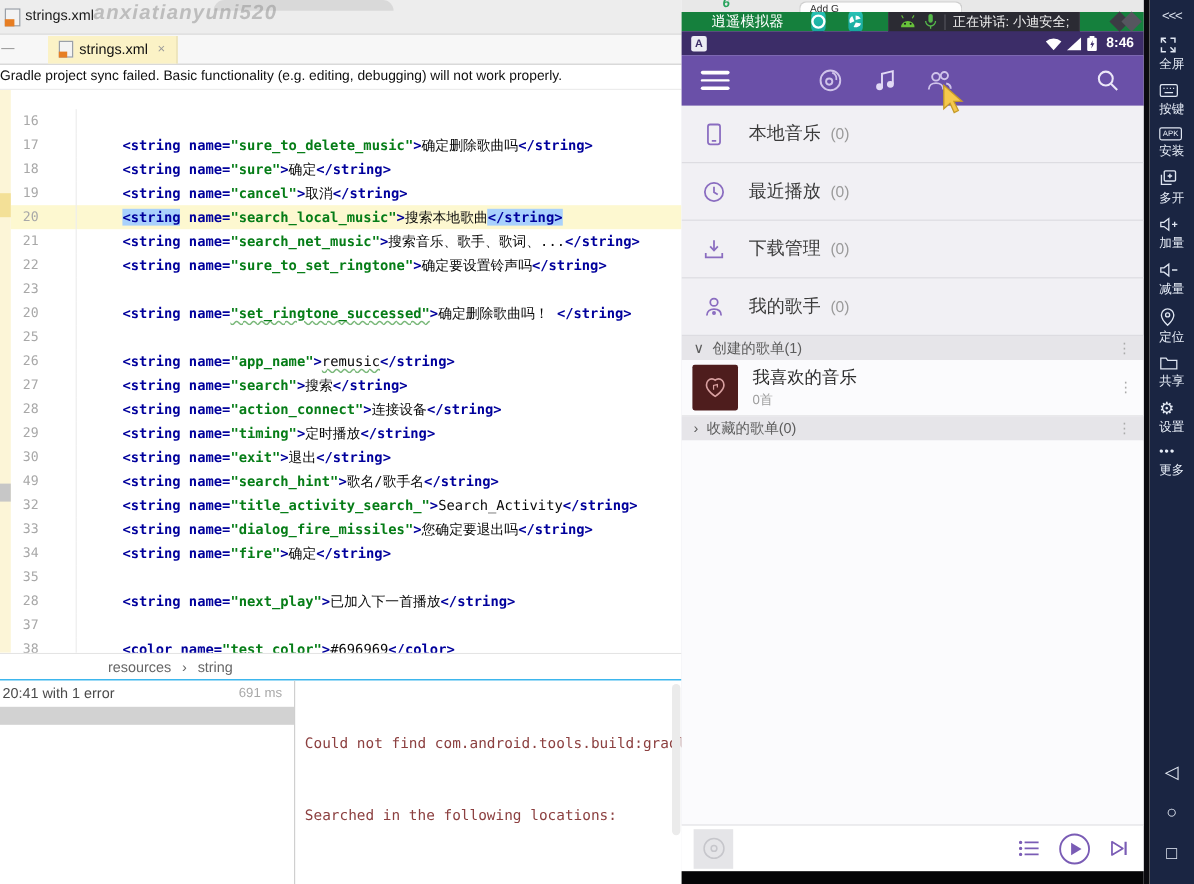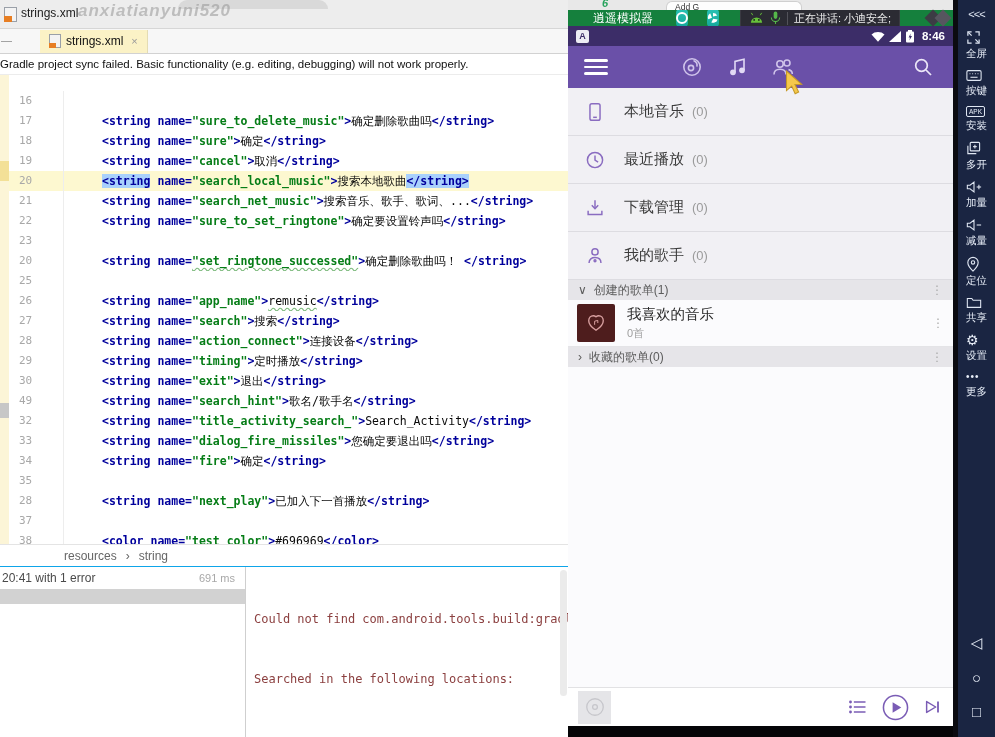--- a/index.html
+++ b/index.html
@@ -28,21 +28,21 @@
   .lines{margin-left:9px;padding-top:16px;}
   .cl{display:flex;height:20px;line-height:20px;white-space:pre;}
   .cl .ln{flex:0 0 44px;padding-left:10px;color:#a8a8a8;font-size:11px;}
   .cl .cd{border-left:1px solid #ededed;padding-left:38px;flex:1;overflow:hidden;}
   .cl.hl{background:#fdf8d0;}
   .t{color:#00009c;font-weight:bold;}
   .v{color:#067d17;font-weight:bold;}
   .x2{color:#090909;}
   .sel{background:#a9d1fc;}
   .typo{text-decoration:underline wavy #7ab87a;}
-  .breadcrumb{height:21px;border-top:1px solid #e4e4e4;display:flex;align-items:center;gap:9px;padding-left:64px;font-size:12px;color:#666;background:#fff;}
+  .breadcrumb{height:21px;border-top:1px solid #e4e4e4;display:flex;align-items:center;gap:9px;padding-left:90px;font-size:12px;color:#666;background:#fff;}
   .bottom{height:170px;border-top:1px solid #0ea5e9;display:flex;flex-direction:row;background:#fff;}
   .bband{height:14px;background:#f1f1f1;border-bottom:1px solid #e2e2e2;}
   .panes{flex:1;display:flex;overflow:hidden;}
   .lpane{width:245px;flex:0 0 245px;border-right:1px solid #cfcfcf;display:flex;flex-direction:column;}
   .statrow{height:22px;display:flex;align-items:center;padding:0 10px 0 2px;font-size:12px;color:#4a4a4a;}
   .statrow .dur{margin-left:auto;color:#a8a8a8;font-size:11px;}
   .selstrip{height:15px;background:#d2d2d2;}
   .rpane{flex:1;font-family:"DejaVu Sans Mono","Liberation Mono",monospace;font-size:12px;line-height:20px;color:#8c4040;padding:2px 0 0 8px;white-space:pre;overflow:hidden;position:relative;}
   .rscroll{position:absolute;right:1px;top:3px;width:7px;height:126px;background:#ebebeb;border-radius:4px;}
 

